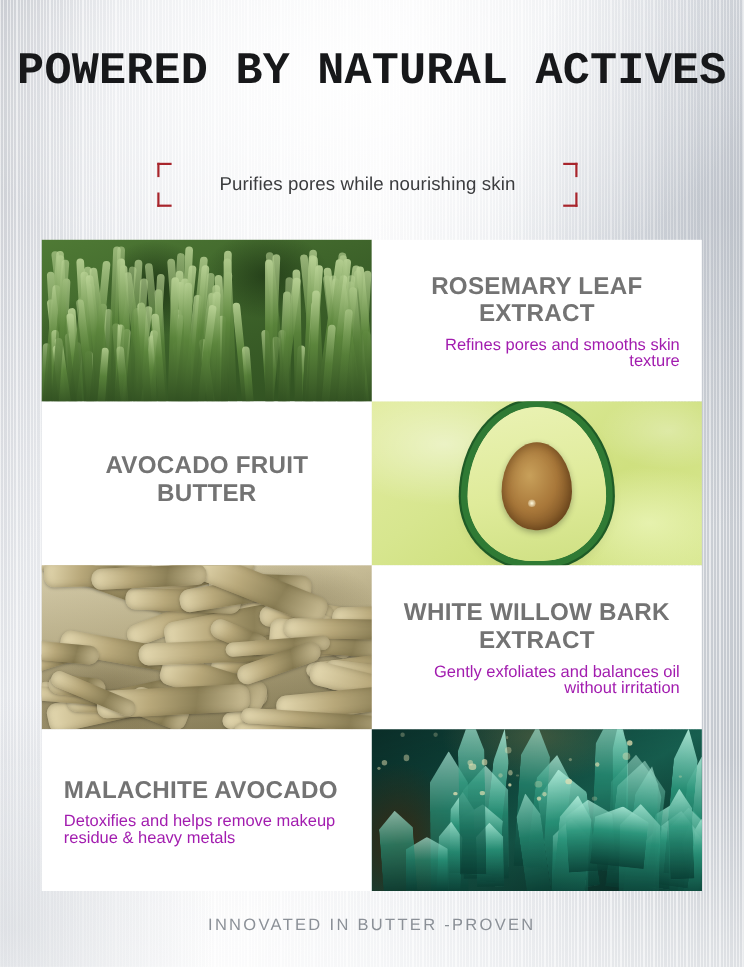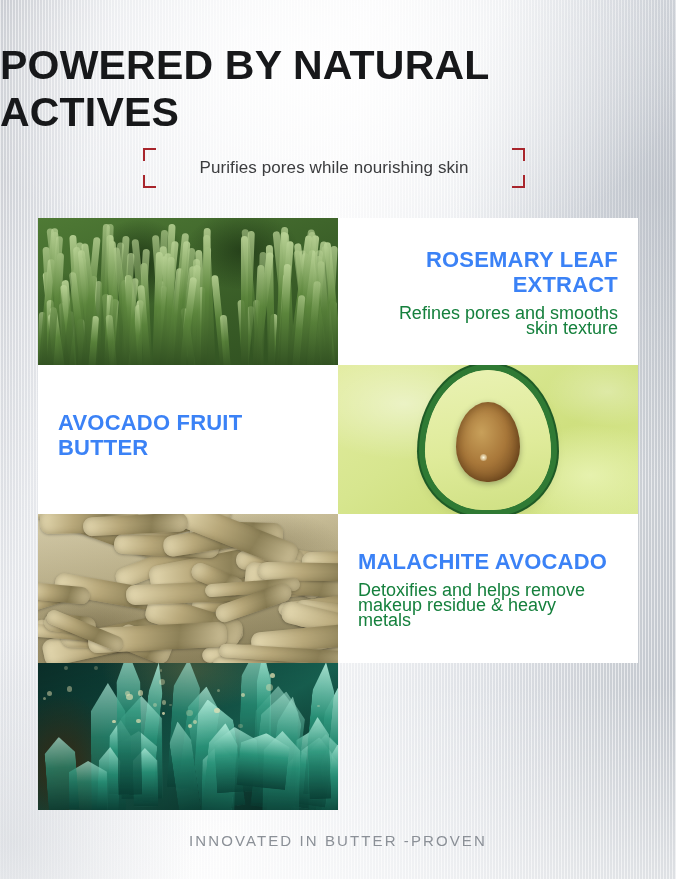--- a/index.html
+++ b/index.html
@@ -18,22 +18,22 @@
       radial-gradient(ellipse 300px 420px at 97% 22%, rgba(150,158,170,0.30), rgba(255,255,255,0) 68%),
       radial-gradient(ellipse 260px 300px at 2% 96%, rgba(150,158,170,0.22), rgba(255,255,255,0) 70%),
       linear-gradient(180deg, rgba(255,255,255,0) 78%, rgba(255,255,255,0.5) 100%);
   }
 
   .page { position:relative; z-index:2; width:676px; height:879px; }
 
   
   .title {
     position:absolute; left:0; top:42px; width:676px;
-    color:#17181a;
-    font-size:41px; line-height:47px; font-weight:600; letter-spacing:0.2px;
+    text-align:center; color:#17181a;
+    font-size:41px; line-height:47px; font-weight:600; letter-spacing:0.2px;font-family:Liberation Mono, monospace;
   }
   .subtitle-wrap {
     position:absolute; left:143px; top:148px; width:382px; height:40px;
   }
   .subtitle {
     position:absolute; inset:0;
     display:flex; align-items:center; justify-content:center;
     font-size:17px; color:#3b3c3e; letter-spacing:0.1px;
   }
   .brk { position:absolute; width:13px; height:13px; }
@@ -48,24 +48,24 @@
     display:grid; grid-template-columns:300px 300px; grid-template-rows:147px 149px 149px 147px;
   }
   .cell { position:relative; overflow:hidden; }
   .txt {
     background:#ffffff; display:flex; flex-direction:column; justify-content:center;
     padding:0 20px;
   }
   .txt.right { text-align:right; align-items:flex-end; }
   .txt.left  { text-align:left;  align-items:flex-start; }
   .hd {
-    color:#3b82f6; font-weight:700; font-size:22px; line-height:25px;
-    letter-spacing:0.2px; margin-bottom:9px;
-  }
-  .bd { color:#15803d; font-size:18px; line-height:15px; max-width:250px; }
+    color:#737373; font-weight:700; font-size:22px; line-height:25px;
+    letter-spacing:0.2px; margin-bottom:9px;text-align:center;
+  }
+  .bd { color:#a21caf; font-size:15px; line-height:15px; max-width:250px; }
 
   
   .img { position:relative; }
 
   
   .rosemary { background:linear-gradient(160deg,#4f7a35,#3c6129 50%,#2f4f20); }
   .rosemary .sprig {
     position:absolute; bottom:-6%; width:7px; border-radius:4px 4px 2px 2px;
     background:linear-gradient(180deg, rgba(186,211,150,0.95), rgba(92,134,60,0.95) 45%, rgba(44,74,30,0.95));
   }
@@ -342,20 +342,24 @@
         <div class="roll" style="width: 164.086px; height: 22.09px; left: 80.5203%; top: 70.2889%; transform: rotate(13.7897deg);"></div>
         <div class="roll" style="width: 150.684px; height: 22.1918px; left: 70.9056%; top: 75.3914%; transform: rotate(-5.31754deg);"></div>
         <div class="roll" style="width: 125.796px; height: 26.1032px; left: 45.299%; top: 5.45974%; transform: rotate(21.5298deg);"></div>
         <div class="roll" style="width: 151.587px; height: 14.412px; left: 60.4346%; top: 90.1543%; transform: rotate(3.64331deg);"></div>
         <div class="roll" style="width: 128.513px; height: 17.7727px; left: 73.1997%; top: 32.898%; transform: rotate(1.04214deg);"></div>
         <div class="roll" style="width: 81.7379px; height: 14.5762px; left: 2.08892%; top: 73.4197%; transform: rotate(22.681deg);"></div>
         <div class="roll" style="width: 105.173px; height: 18.6651px; left: 15.0316%; top: 0.946565%; transform: rotate(-2.80024deg);"></div>
         <div class="roll" style="width: 95.4459px; height: 13.1954px; left: 55.6423%; top: 44.9459%; transform: rotate(-4.19918deg);"></div>
         <div class="roll" style="width: 79.4831px; height: 17.7059px; left: 58.713%; top: 53.9759%; transform: rotate(-19.2013deg);"></div>
       </div>
+    <div class="cell txt right">
+      <div class="hd">WHITE WILLOW BARK EXTRACT</div>
+      <div class="bd">Gently exfoliates and balances oil without irritation</div>
+    </div>
 
     <div class="cell txt left">
       <div class="hd">MALACHITE AVOCADO</div>
       <div class="bd">Detoxifies and helps remove makeup residue &amp; heavy metals</div>
     </div>
     <div class="cell img malachite">
       <div class="dark"></div>
     <div class="xtal" style="width: 14.0256px; height: 142.144px; left: 72.9681%; bottom: 11.1662%; transform: rotate(-0.327265deg); opacity: 0.97;"></div>
         <div class="xtal" style="width: 24.1182px; height: 123.785px; left: 78.3334%; bottom: -6.51661%; transform: rotate(7.1764deg); opacity: 0.67;"></div>
         <div class="xtal" style="width: 36.2425px; height: 63.8759px; left: 83.0408%; bottom: -2.72934%; transform: rotate(-7.65731deg); opacity: 0.87;"></div>

